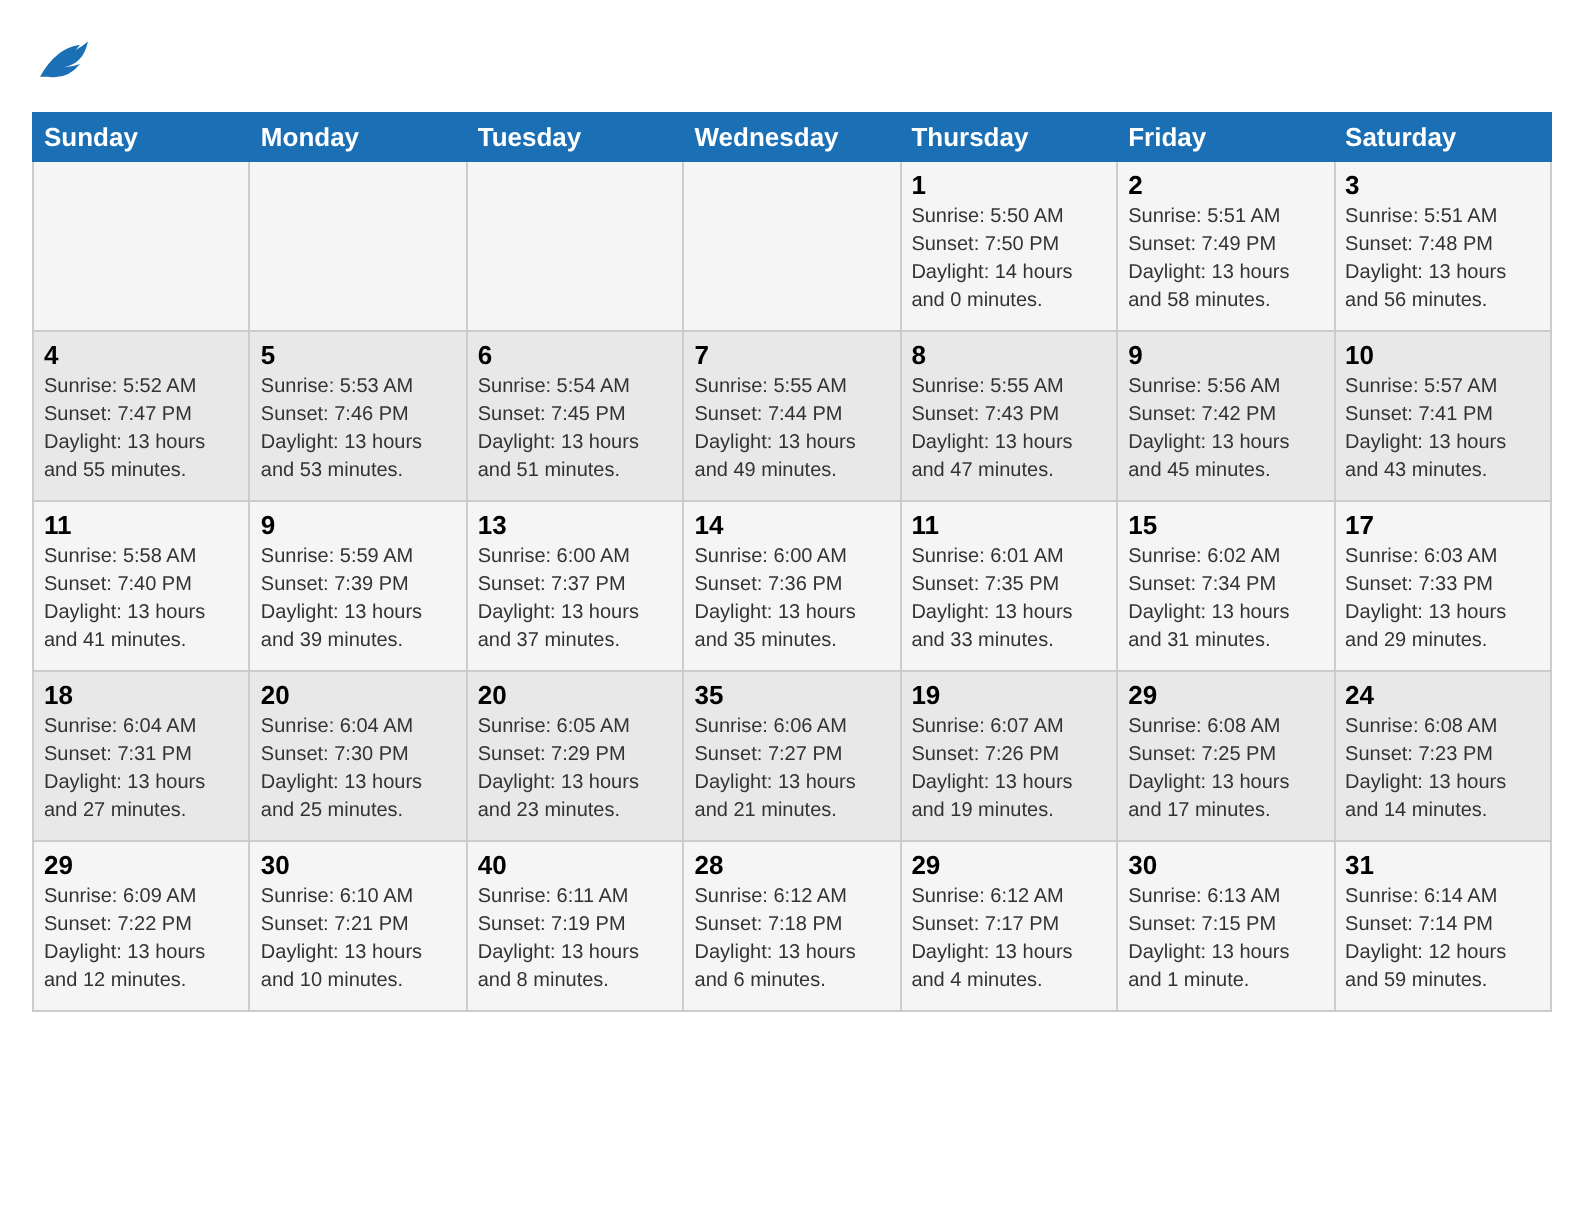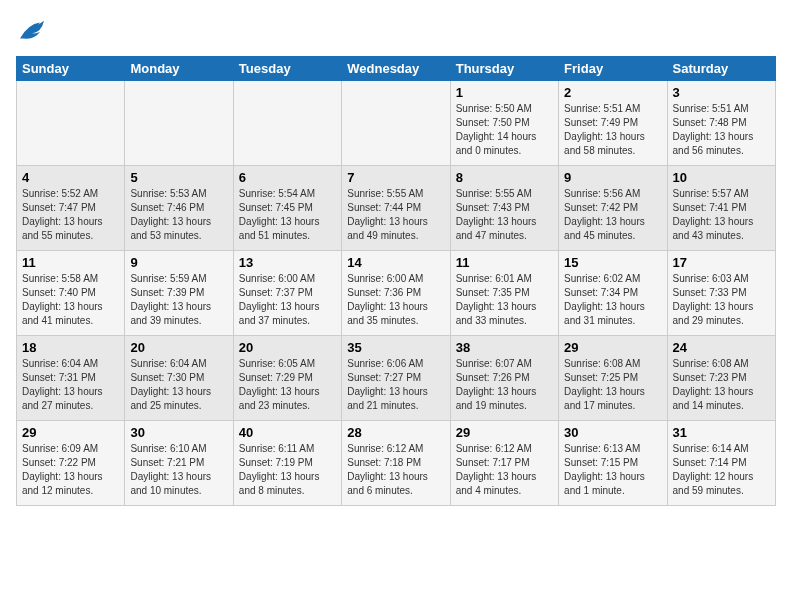--- a/index.html
+++ b/index.html
@@ -208,21 +208,21 @@
         </td>
         <td>
           <span class="day-number">20</span>
           <div class="day-info">Sunrise: 6:05 AM<br>Sunset: 7:29 PM<br>Daylight: 13 hours<br>and 23 minutes.</div>
         </td>
         <td>
           <span class="day-number">35</span>
           <div class="day-info">Sunrise: 6:06 AM<br>Sunset: 7:27 PM<br>Daylight: 13 hours<br>and 21 minutes.</div>
         </td>
         <td>
-          <span class="day-number">38</span>
+          <span class="day-number">19</span>
           <div class="day-info">Sunrise: 6:07 AM<br>Sunset: 7:26 PM<br>Daylight: 13 hours<br>and 19 minutes.</div>
         </td>
         <td>
           <span class="day-number">29</span>
           <div class="day-info">Sunrise: 6:08 AM<br>Sunset: 7:25 PM<br>Daylight: 13 hours<br>and 17 minutes.</div>
         </td>
         <td>
           <span class="day-number">24</span>
           <div class="day-info">Sunrise: 6:08 AM<br>Sunset: 7:23 PM<br>Daylight: 13 hours<br>and 14 minutes.</div>
         </td>

